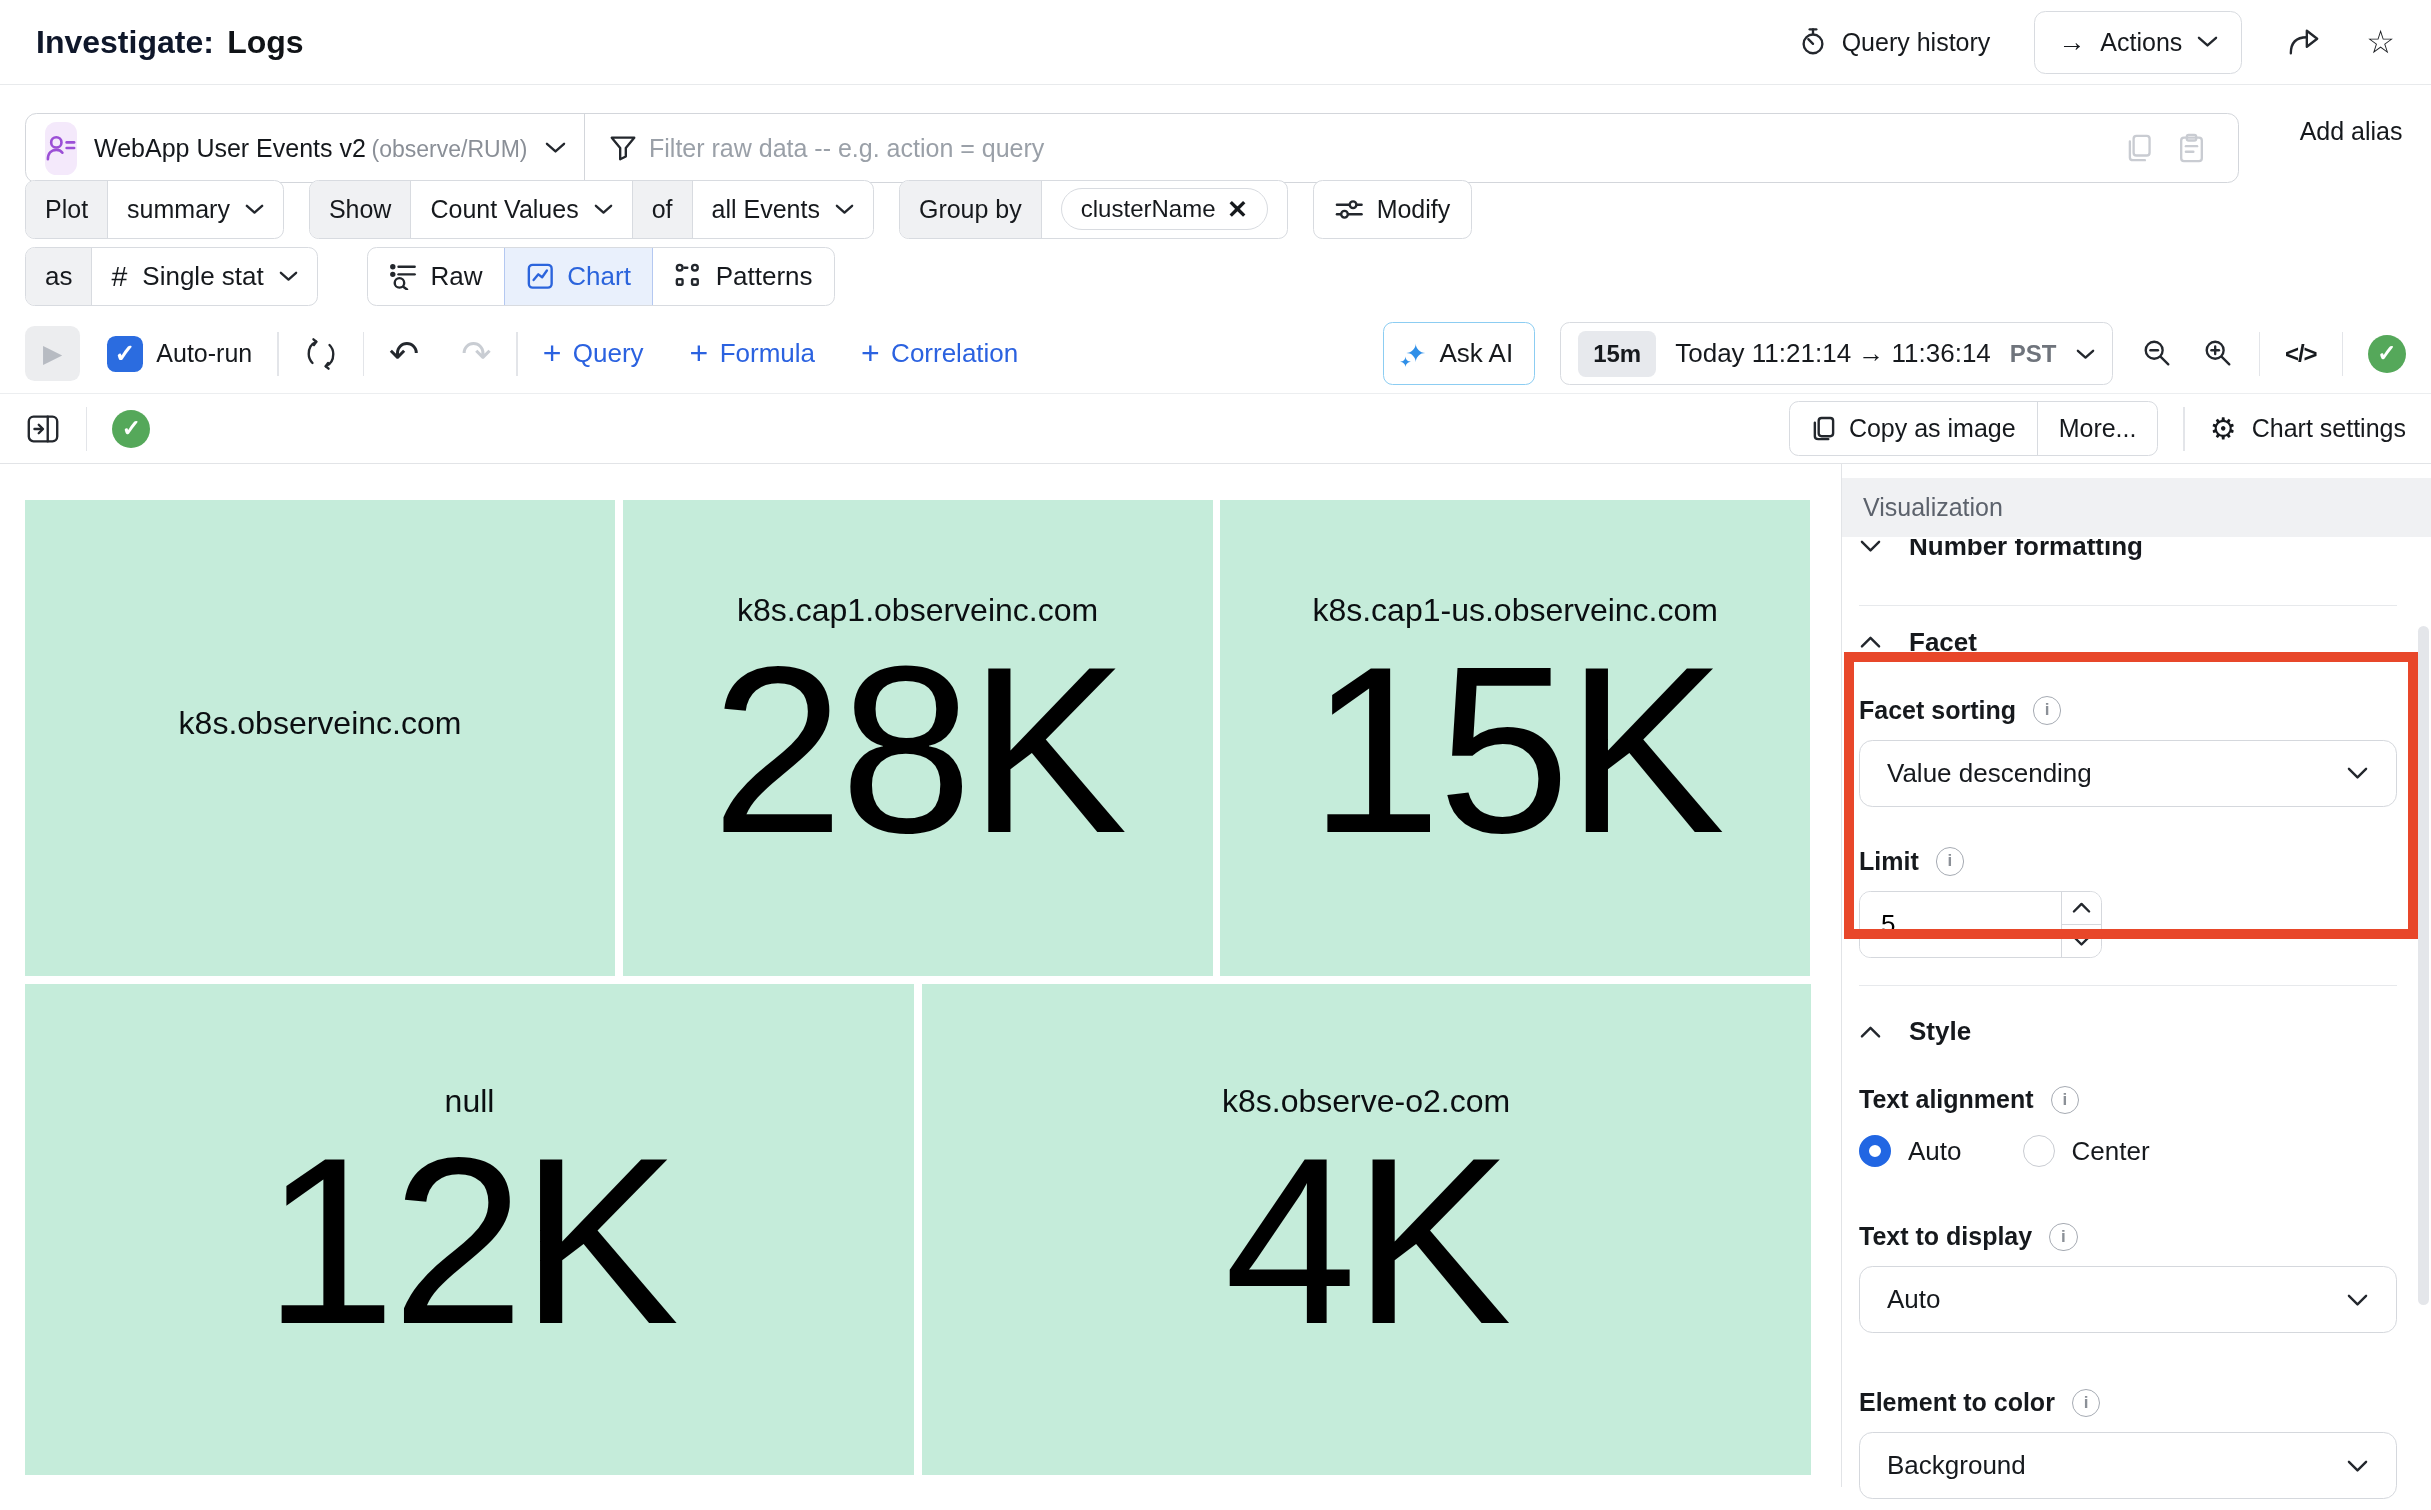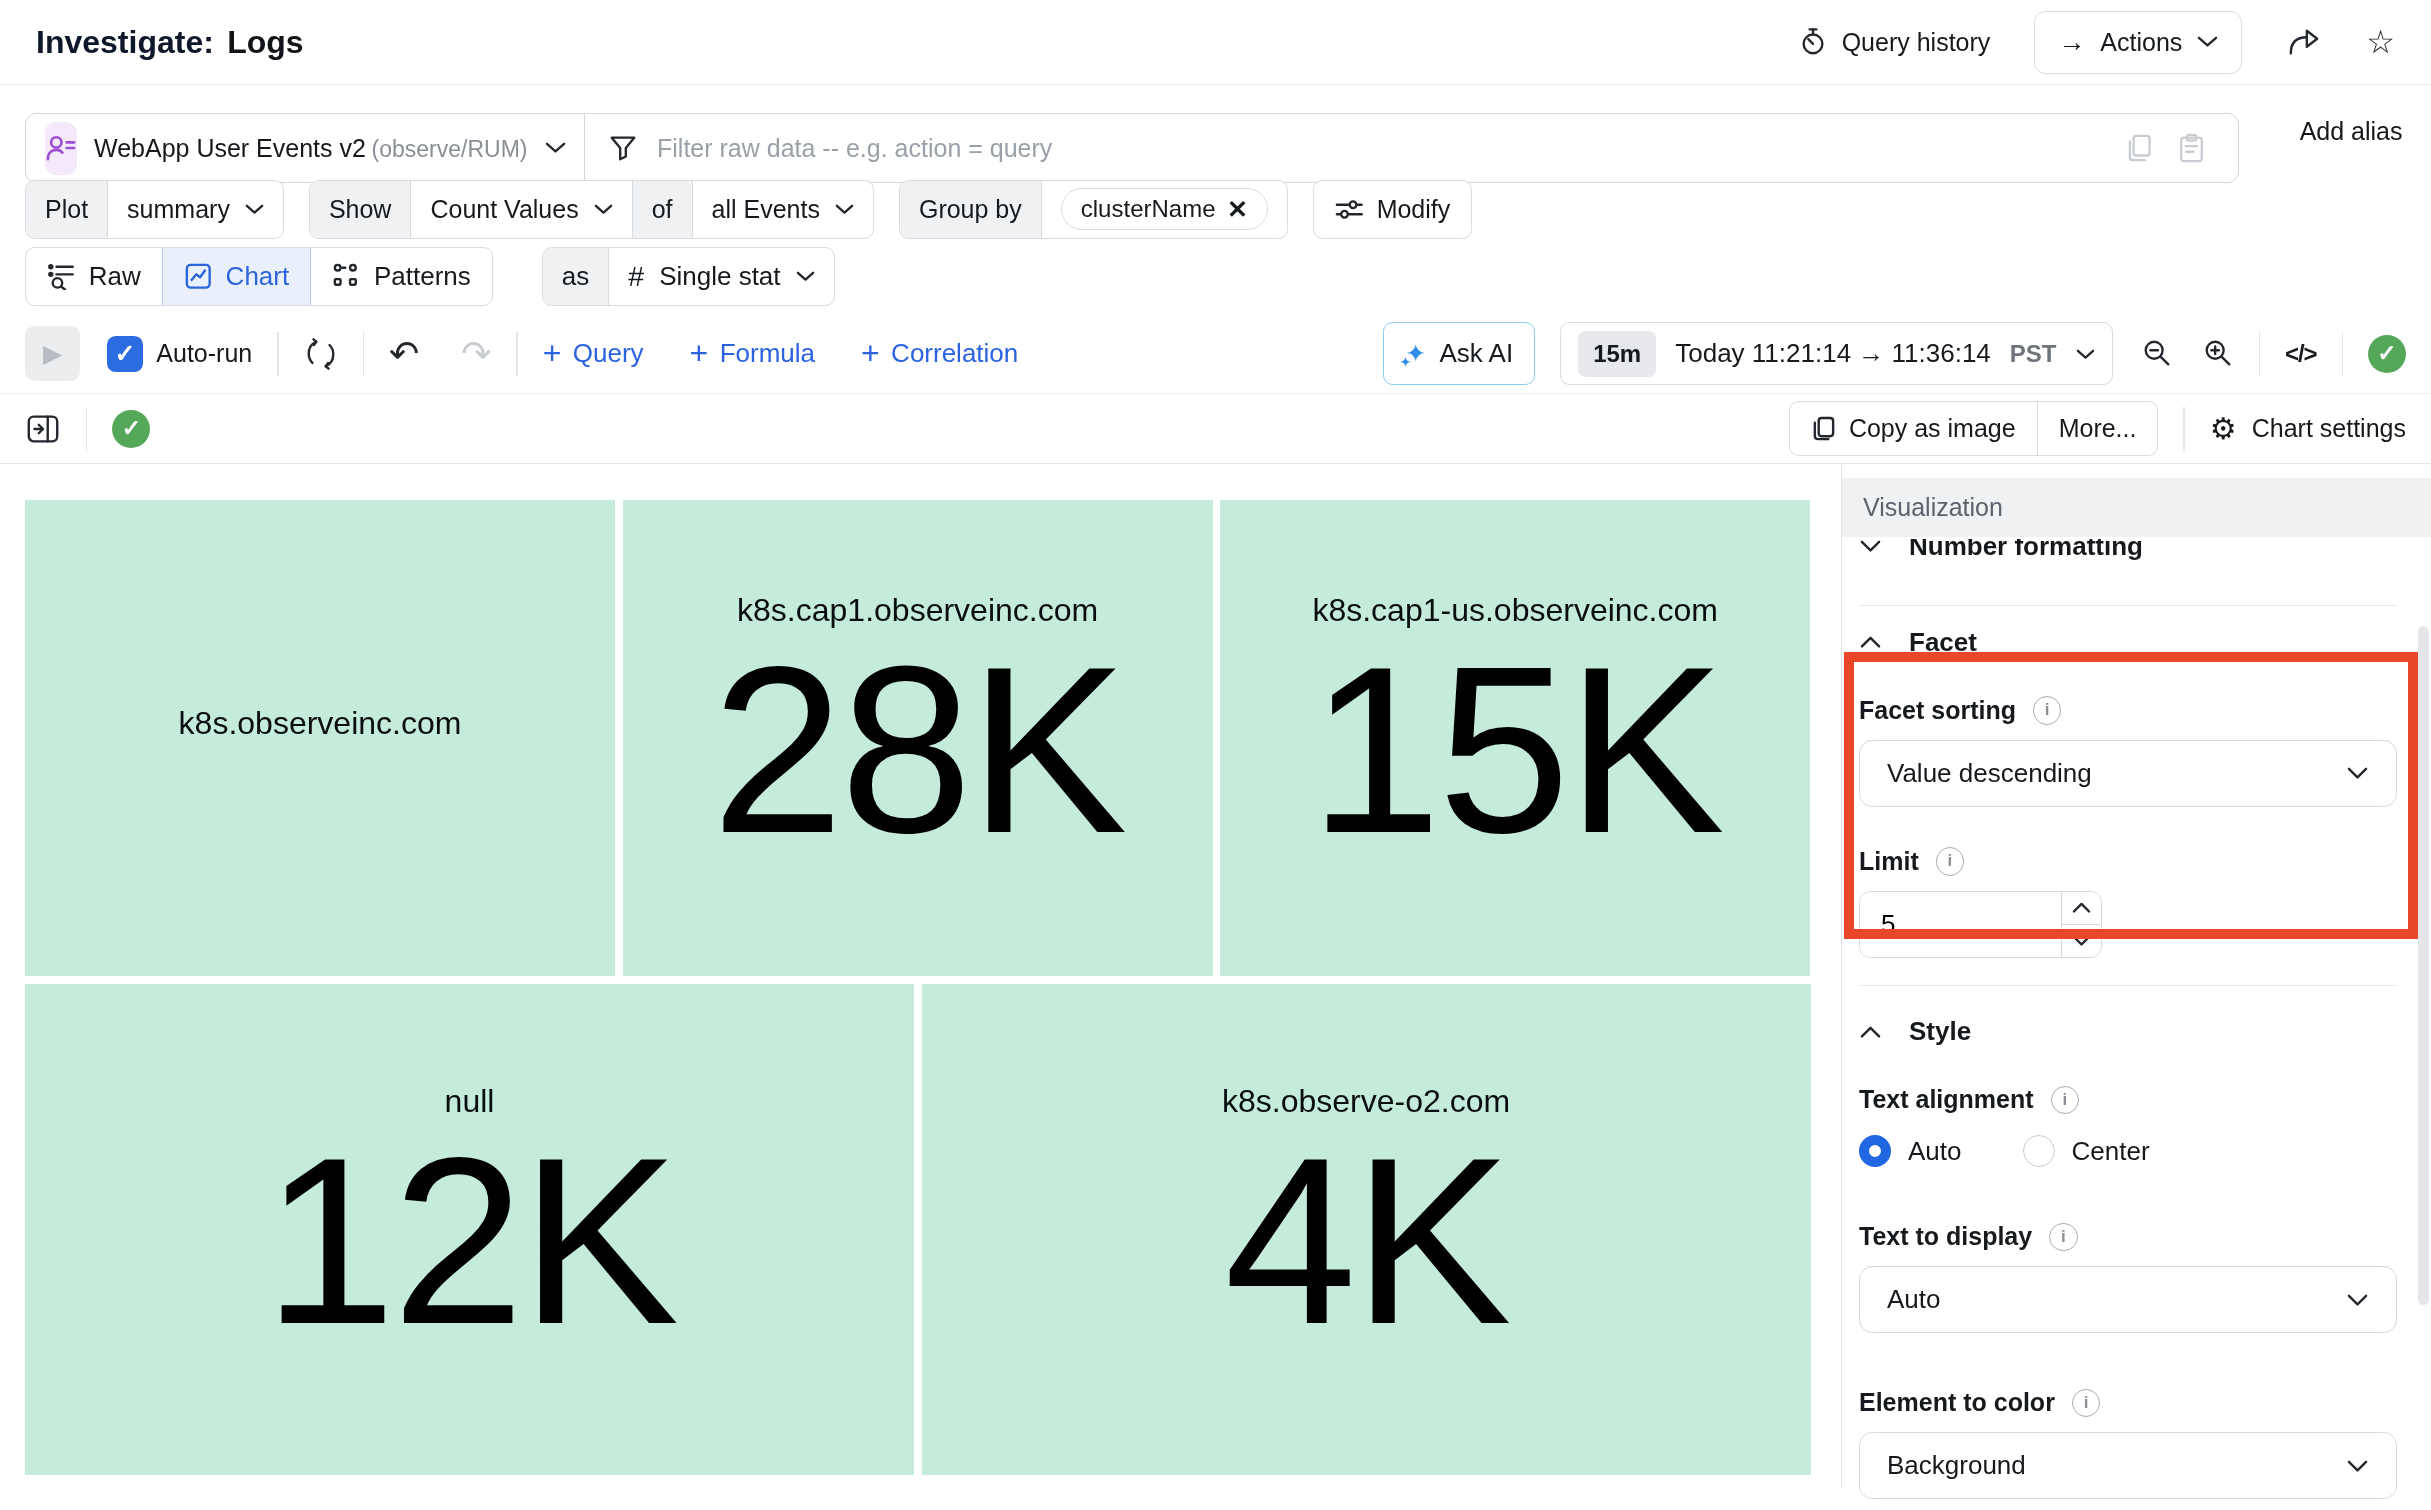--- a/index.html
+++ b/index.html
@@ -22,21 +22,21 @@
   
   .query-row { height:92px; display:flex; align-items:center; padding:0 28.5px 0 25px; }
   .query-box { flex:1; height:70px; border:1.4px solid #d3d6db; border-radius:11.4px;
     display:flex; align-items:center; overflow:hidden;margin-top:34px; }
   .ds-seg { width:559px; height:100%; display:flex; align-items:center; gap:17px;
     padding:0 19px; border-right:1.4px solid #d3d6db; }
   .ds-icon-box { width:53px; height:53px; border-radius:11.4px; background:#f4e9fb;
     display:flex; align-items:center; justify-content:center; }
   .ds-name { font-size:25px; color:#15181c; white-space:nowrap; }
   .ds-suffix { font-size:23px; color:#8a8f97; margin-left:5.7px; }
-  .filter-seg { flex:1; height:100%; display:flex; align-items:center; gap:19px; padding:0 23px; }
+  .filter-seg { flex:1; height:100%; display:flex; align-items:center; gap:11px; padding:0 23px; }
   .filter-input { flex:1; border:none; outline:none; font-size:25px; color:#16191d;
     font-family:"Liberation Sans",sans-serif; }
   .filter-input::placeholder { color:#9aa0a8; }
   .ghost-icons { display:flex; gap:25px; padding-right:9.5px; }
   .add-alias { margin-left:61px; font-size:25px; color:#15181c; }
 
   
   .controls-row { height:61px; display:flex; align-items:center; padding:0 25px; gap:25px; margin-top:1.9px; }
   .group { display:flex; align-items:stretch; height:59px; border:1.4px solid #d8dbe0;
     border-radius:9.5px; overflow:hidden; background:#fff; font-size:25px; }
@@ -294,20 +294,30 @@
             <circle cx="10" cy="19" r="3.5" fill="#fff"></circle>
       </g>
         </svg>
     </span>
     <span>Modify</span>
   </div>
 </div>
 
 <div class="views-row">
   <div class="group" style="font-size:26px">
+    <div class="seg seg-label">as</div>
+    <div class="seg">
+      <span class="hash">#</span>
+      <span>Single stat</span>
+      <svg width="19" height="12.4" viewBox="0 0 20 13">
+          <polyline points="2,3 10,10 18,3" class="ic-stroke"></polyline>
+        </svg>
+    </div>
+  </div>
+  <div class="group" style="font-size:26px">
     <div class="seg tab">
       <span>
         <svg width="28.5" height="28.5" viewBox="0 0 30 30">
             <g class="ic-stroke">
           <circle cx="4" cy="5" r="1.6" fill="#23272d"></circle>
               <line x1="10" y1="5" x2="27" y2="5"></line>
           <circle cx="4" cy="13" r="1.6" fill="#23272d"></circle>
               <line x1="10" y1="13" x2="27" y2="13"></line>
           <circle cx="11" cy="22" r="5"></circle>
               <line x1="15" y1="26" x2="19" y2="29"></line>
@@ -333,30 +343,20 @@
             <g class="ic-stroke">
           <circle cx="6" cy="6" r="3"></circle>
               <circle cx="22" cy="6" r="3"></circle>
           <line x1="11" y1="6" x2="16" y2="6" stroke-dasharray="3 3"></line>
           <rect x="3" y="18" width="6" height="6" rx="1"></rect>
               <rect x="19" y="18" width="6" height="6" rx="1"></rect>
         </g>
           </svg>
       </span>
       <span>Patterns</span>
-    </div>
-  </div>
-  <div class="group" style="font-size:26px">
-    <div class="seg seg-label">as</div>
-    <div class="seg">
-      <span class="hash">#</span>
-      <span>Single stat</span>
-      <svg width="19" height="12.4" viewBox="0 0 20 13">
-          <polyline points="2,3 10,10 18,3" class="ic-stroke"></polyline>
-        </svg>
     </div>
   </div>
 </div>
 
 <div class="run-row">
   <div class="play-btn">
     <span>▶</span>
   </div>
   <div class="checkbox">
     <span>✓</span>

